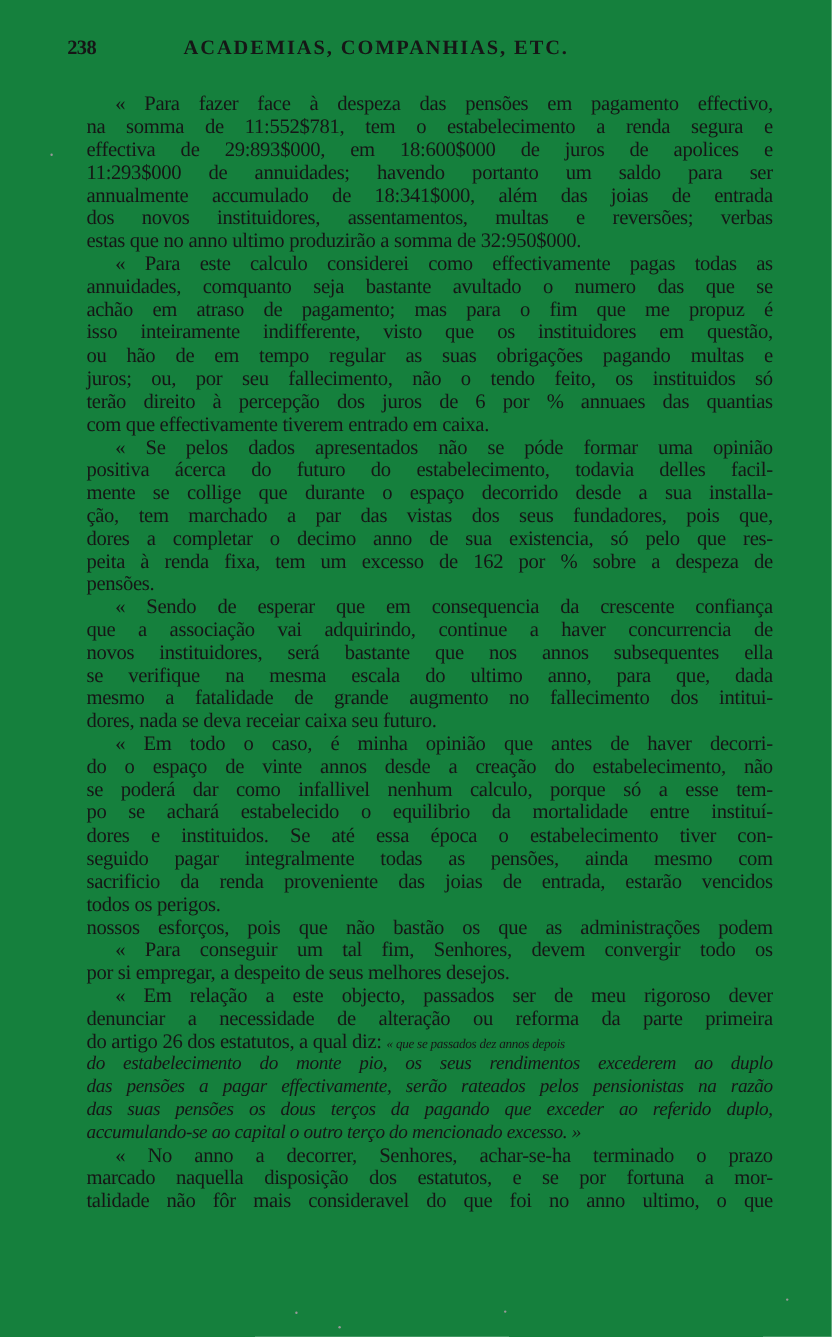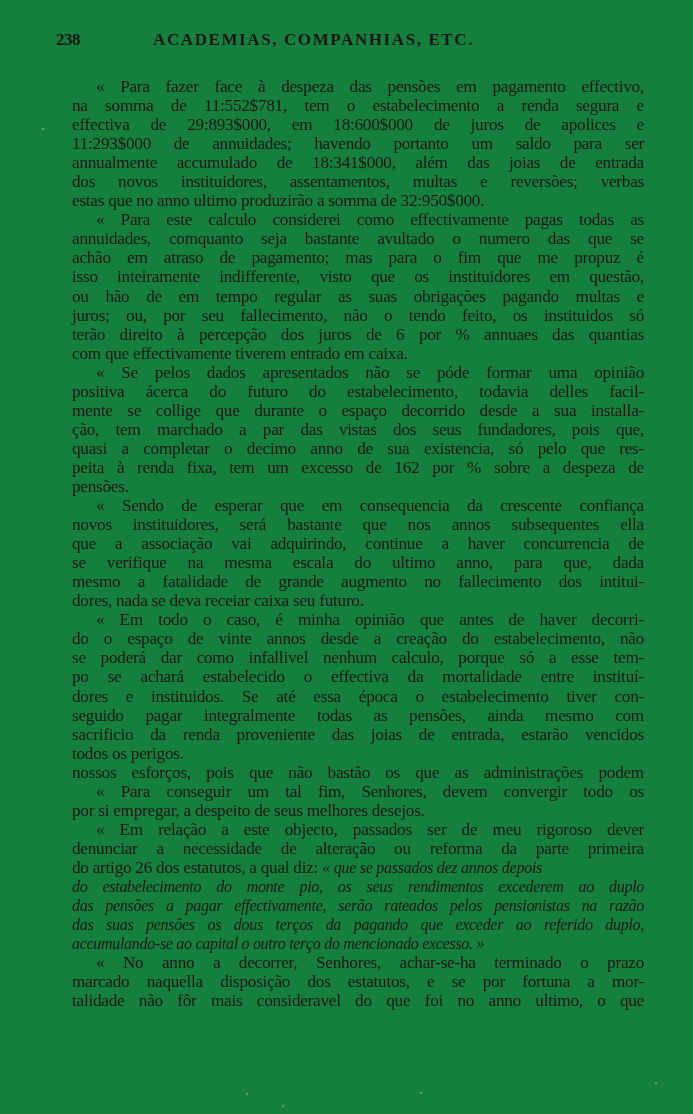--- a/index.html
+++ b/index.html
@@ -27,21 +27,21 @@
   }
   .line {
     height: 19.05px; line-height: 19.05px; font-size: 17.2px;
     white-space: nowrap; text-align: justify; text-align-last: justify;
     transform-origin: left center;
     letter-spacing: -0.25px;
   }
   .line.indent { padding-left: 24px; }
   .line.last { text-align-last: left; }
   .line.italic { font-style: italic; font-size: 16px; letter-spacing: -0.3px; }
-  .mixed .it { font-style: italic; font-size: 16px; }
+  .mixed .it { font-style: italic; font-size: 11px; }
   .specks span { position: absolute; width: 2px; height: 2px; background: #999; border-radius: 1px; }
 </style>
 </head>
 <body>
 
 <div class="page">
 
   <div class="header">
     <span class="page-num">238</span>
     <span class="running-head">ACADEMIAS, COMPANHIAS, ETC.</span>
@@ -68,39 +68,39 @@
       <div class="line">juros; ou, por seu fallecimento, não o tendo feito, os instituidos só</div>
       <div class="line">terão direito à percepção dos juros de 6 por % annuaes das quantias</div>
       <div class="line last">com que effectivamente tiverem entrado em caixa.</div>
     </div>
 
     <div>
       <div class="line indent">« Se pelos dados apresentados não se póde formar uma opinião</div>
       <div class="line">positiva ácerca do futuro do estabelecimento, todavia delles facil-</div>
       <div class="line">mente se collige que durante o espaço decorrido desde a sua installa-</div>
       <div class="line">ção, tem marchado a par das vistas dos seus fundadores, pois que,</div>
-      <div class="line">quasi a completar o decimo anno de sua existencia, só pelo que res-</div>
+      <div class="line">dores a completar o decimo anno de sua existencia, só pelo que res-</div>
       <div class="line">peita à renda fixa, tem um excesso de 162 por % sobre a despeza de</div>
       <div class="line last">pensões.</div>
     </div>
 
     <div>
       <div class="line indent">« Sendo de esperar que em consequencia da crescente confiança</div>
+      <div class="line">que a associação vai adquirindo, continue a haver concurrencia de</div>
       <div class="line">novos instituidores, será bastante que nos annos subsequentes ella</div>
-      <div class="line">que a associação vai adquirindo, continue a haver concurrencia de</div>
       <div class="line">se verifique na mesma escala do ultimo anno, para que, dada</div>
       <div class="line">mesmo a fatalidade de grande augmento no fallecimento dos intitui-</div>
       <div class="line last">dores, nada se deva receiar caixa seu futuro.</div>
     </div>
 
     <div>
       <div class="line indent">« Em todo o caso, é minha opinião que antes de haver decorri-</div>
       <div class="line">do o espaço de vinte annos desde a creação do estabelecimento, não</div>
       <div class="line">se poderá dar como infallivel nenhum calculo, porque só a esse tem-</div>
-      <div class="line">po se achará estabelecido o effectiva da mortalidade entre instituí-</div>
+      <div class="line">po se achará estabelecido o equilibrio da mortalidade entre instituí-</div>
       <div class="line">dores e instituidos. Se até essa época o estabelecimento tiver con-</div>
       <div class="line">seguido pagar integralmente todas as pensões, ainda mesmo com</div>
       <div class="line">sacrificio da renda proveniente das joias de entrada, estarão vencidos</div>
       <div class="line last">todos os perigos.</div>
     </div>
 
     <div>
       <div class="line">nossos esforços, pois que não bastão os que as administrações podem</div>
       <div class="line indent">« Para conseguir um tal fim, Senhores, devem convergir todo os</div>
       <div class="line last">por si empregar, a despeito de seus melhores desejos.</div>

